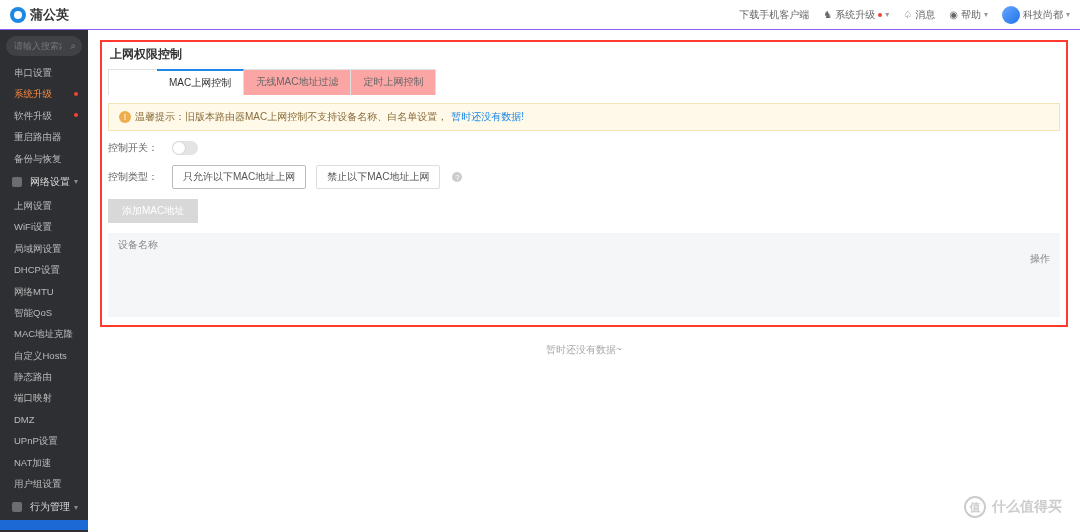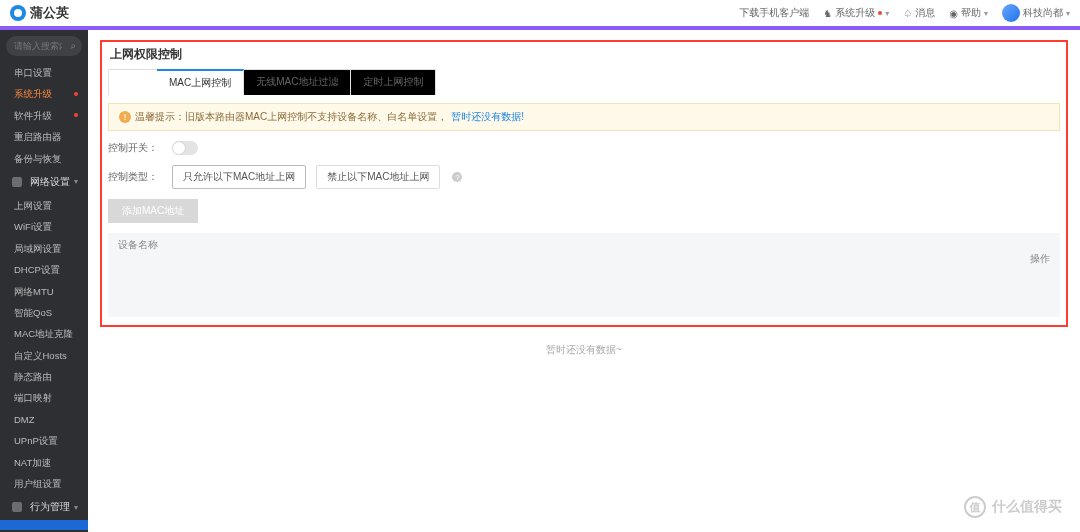--- a/index.html
+++ b/index.html
@@ -1,20 +1,20 @@
 <!DOCTYPE html>
 <html><head>
 <meta charset="utf-8">
 <style>
   * { margin: 0; padding: 0; box-sizing: border-box; }
   body { font-family: "Microsoft YaHei", Arial, sans-serif; font-size: 11px; background: #f5f5f5; color: #333; overflow: hidden; }
   .root { display: flex; flex-direction: column; width: 1080px; height: 532px; background: #fff; position: relative; }
 
   
-  .header { height: 30px; display: flex; align-items: center; border-bottom: 4px solid #8b5cf6; padding: 0 10px; background: #fff; }
+  .header { height: 30px; display: flex; align-items: center; border-bottom: 1px solid #8b5cf6; padding: 0 10px; background: #fff; }
   .logo { display: flex; align-items: center; gap: 4px; font-size: 13px; font-weight: bold; color: #333; }
   .logo-icon { width: 16px; height: 16px; background: #1e88e5; border-radius: 50%; display: inline-flex; align-items: center; justify-content: center; }
   .logo-icon::after { content: ""; width: 8px; height: 8px; background: #fff; border-radius: 50%; }
   .header-right { margin-left: auto; display: flex; align-items: center; gap: 14px; font-size: 10px; color: #666; }
   .hr-item { display: flex; align-items: center; gap: 3px; cursor: pointer; text-align: right; }
   .hr-item .dot { width: 4px; height: 4px; background: #f44336; border-radius: 50%; }
   .hr-item .caret { font-size: 8px; color: #999; }
   .avatar { width: 18px; height: 18px; background: linear-gradient(135deg,#6aa7ff,#1e73e8); border-radius: 50%; }
 
   
@@ -31,21 +31,21 @@
   .side-item.active-blue { background: #1c68d4; color: #fff; }
   .side-item.active-orange { color: #ff8a3d; }
   .side-item .reddot { width: 4px; height: 4px; background: #f44336; border-radius: 50%; margin-left: 2px; display: inline-block; }
   .side-ico { width: 10px; height: 10px; display: inline-block; background: #888; border-radius: 2px; margin-right: 4px; opacity: .7; }
 
   
   .main { flex: 1; padding: 10px 12px; position: relative; overflow: auto; }
   .highlight-box { border: 2px solid #ff3b30; padding: 4px 6px 8px; }
   .page-title { font-size: 12px; font-weight: bold; margin-bottom: 6px; padding-left: 2px; }
   .tabs { display: flex; border: 1px solid #e0e0e0; border-bottom: none; width: fit-content; padding-left: 48px; }
-  .tab { padding: 5px 12px; font-size: 10px; color: #666; background: #000000; border-right: 1px solid #e0e0e0; cursor: pointer; }
+  .tab { padding: 5px 12px; font-size: 10px; color: #666; background: #fca5a5; border-right: 1px solid #e0e0e0; cursor: pointer; }
   .tab:last-child { border-right: none; }
   .tab.active { background: #fff; color: #333; border-top: 2px solid #1e88e5; margin-top: -1px; }
 
   .alert { margin-top: 8px; background: #fff9e9; border: 1px solid #f2e4b6; padding: 6px 10px; font-size: 10px; color: #8a6d3b; display: flex; align-items: center; gap: 4px; }
   .alert .info { width: 12px; height: 12px; border-radius: 50%; background: #f0ad4e; color: #fff; font-size: 9px; display: inline-flex; align-items: center; justify-content: center; }
   .alert a { color: #1e88e5; text-decoration: none; }
 
   .form-row { display: flex; align-items: center; gap: 10px; margin-top: 10px; font-size: 10px; color: #555; }
   .form-label { width: 54px; color: #666; }
   .switch { width: 26px; height: 14px; background: #e4e4e4; border-radius: 7px; position: relative; cursor: pointer; }

